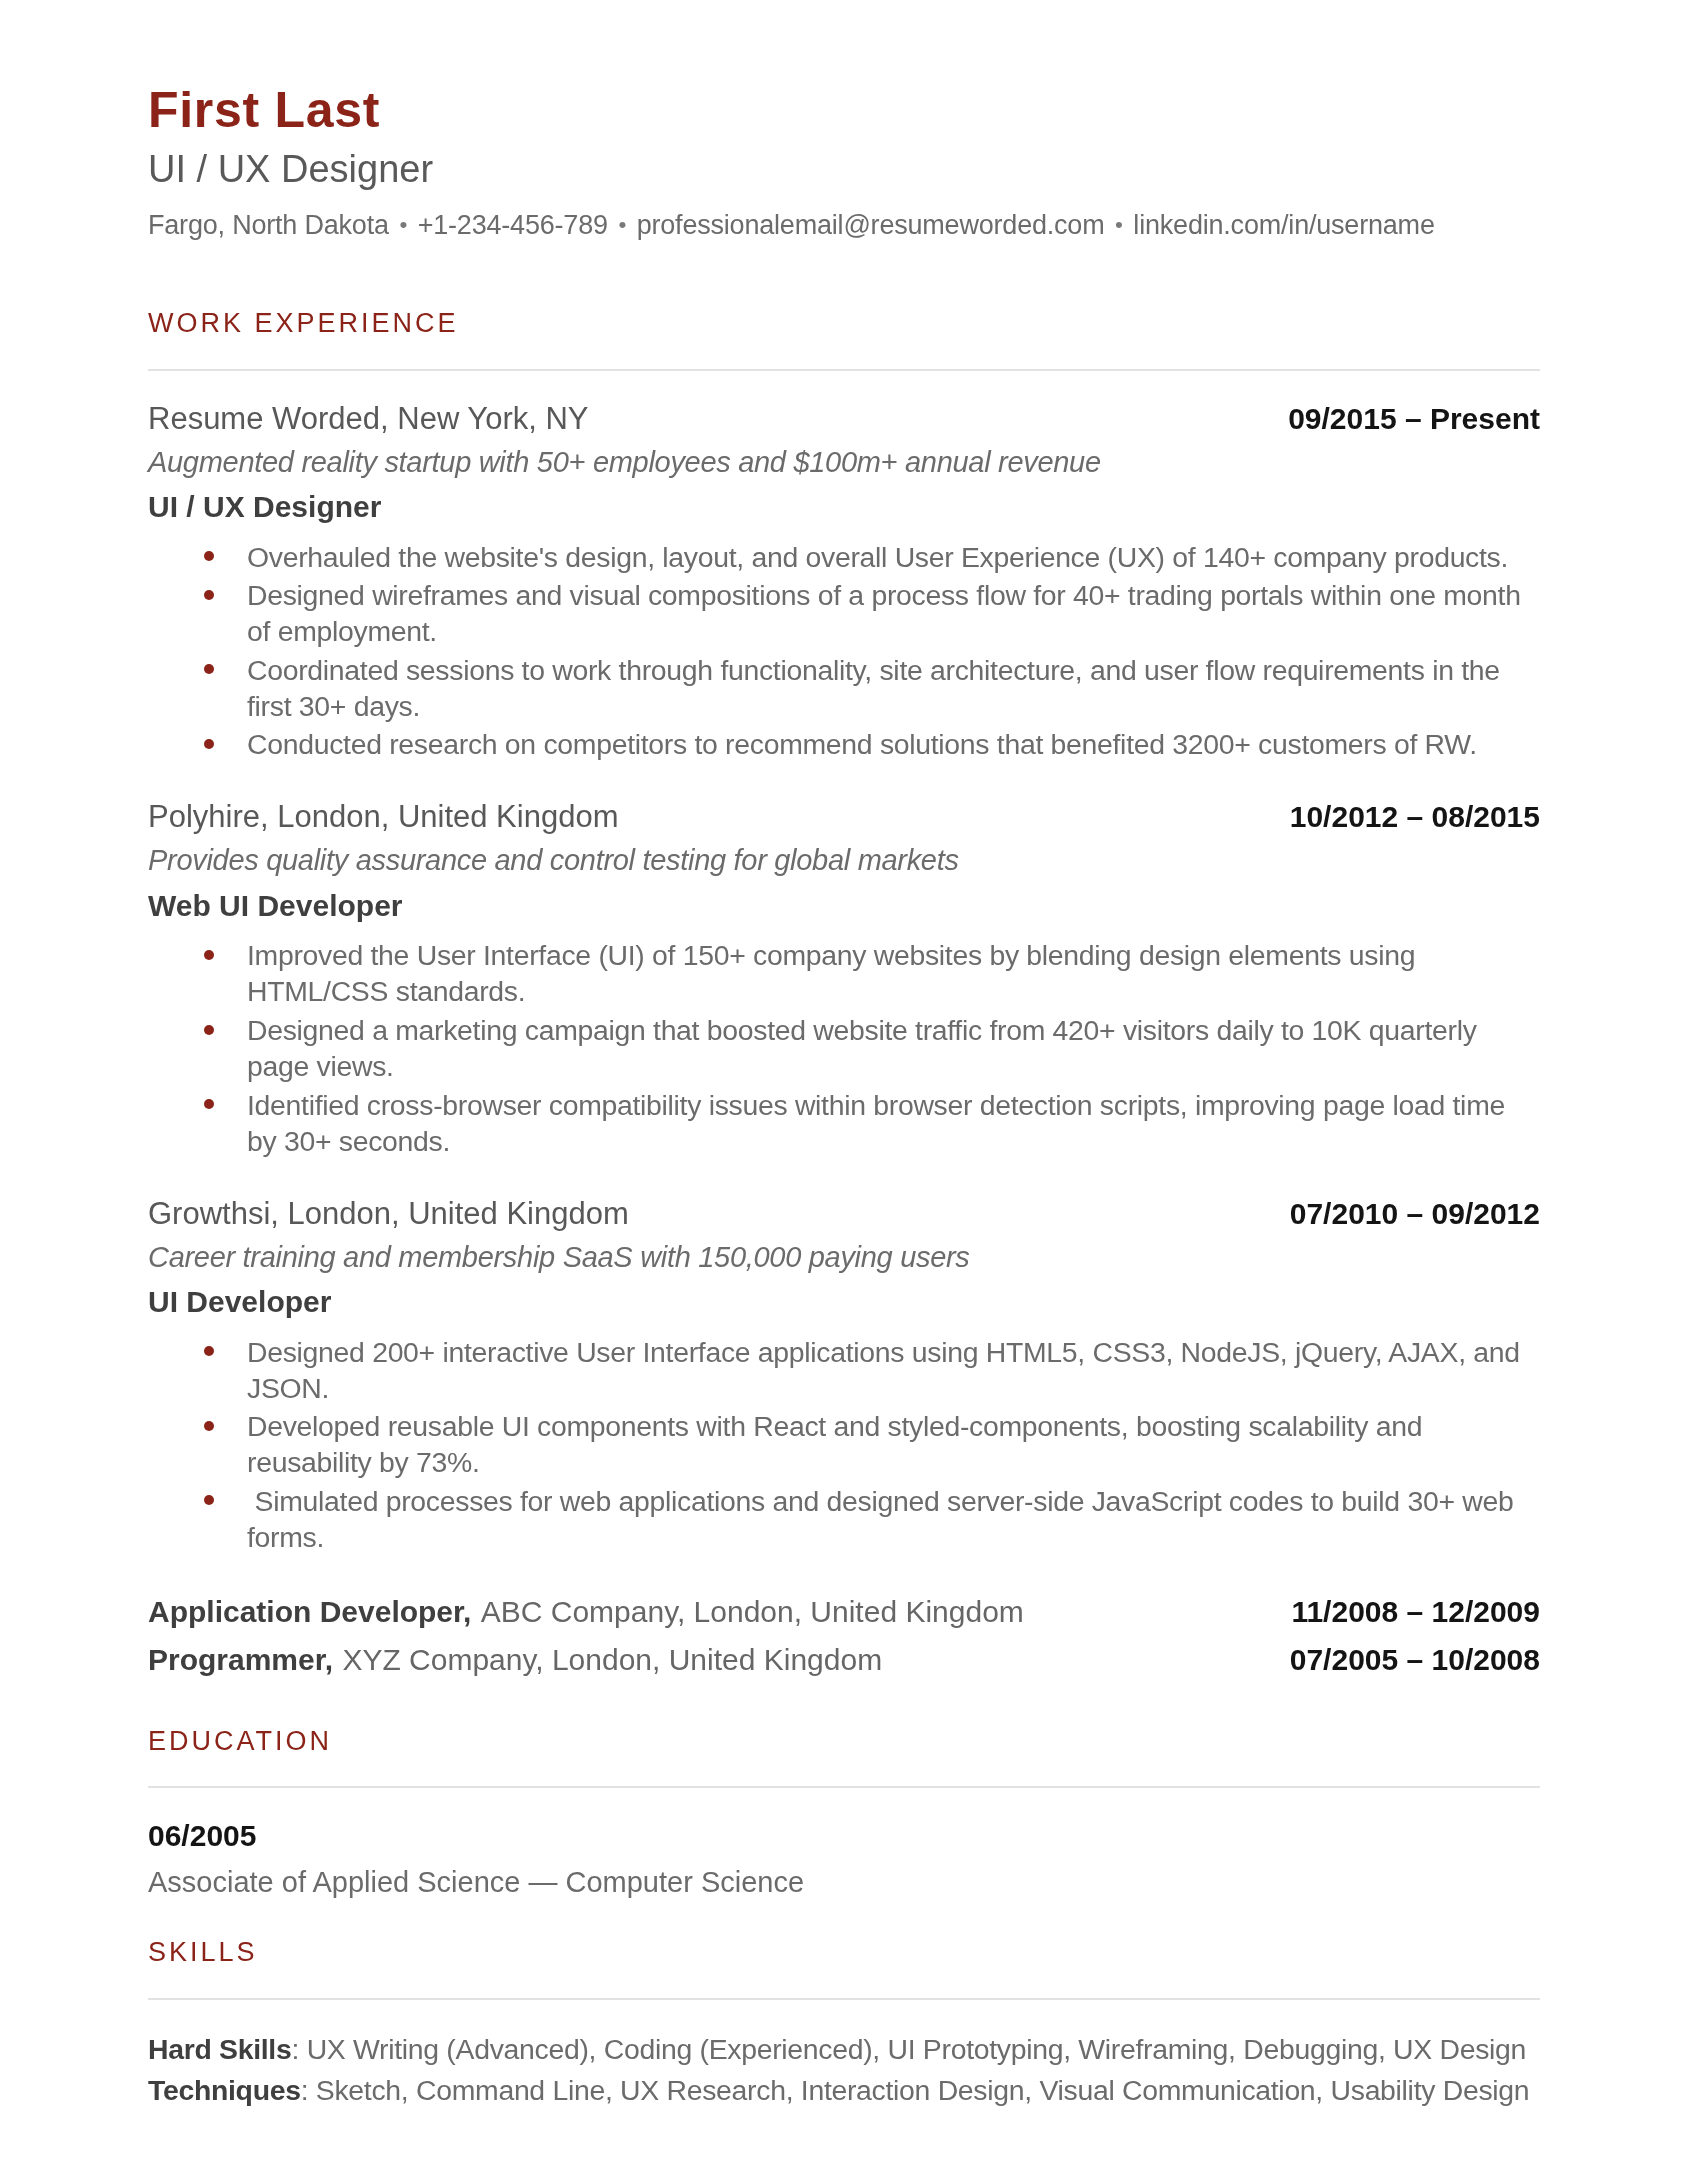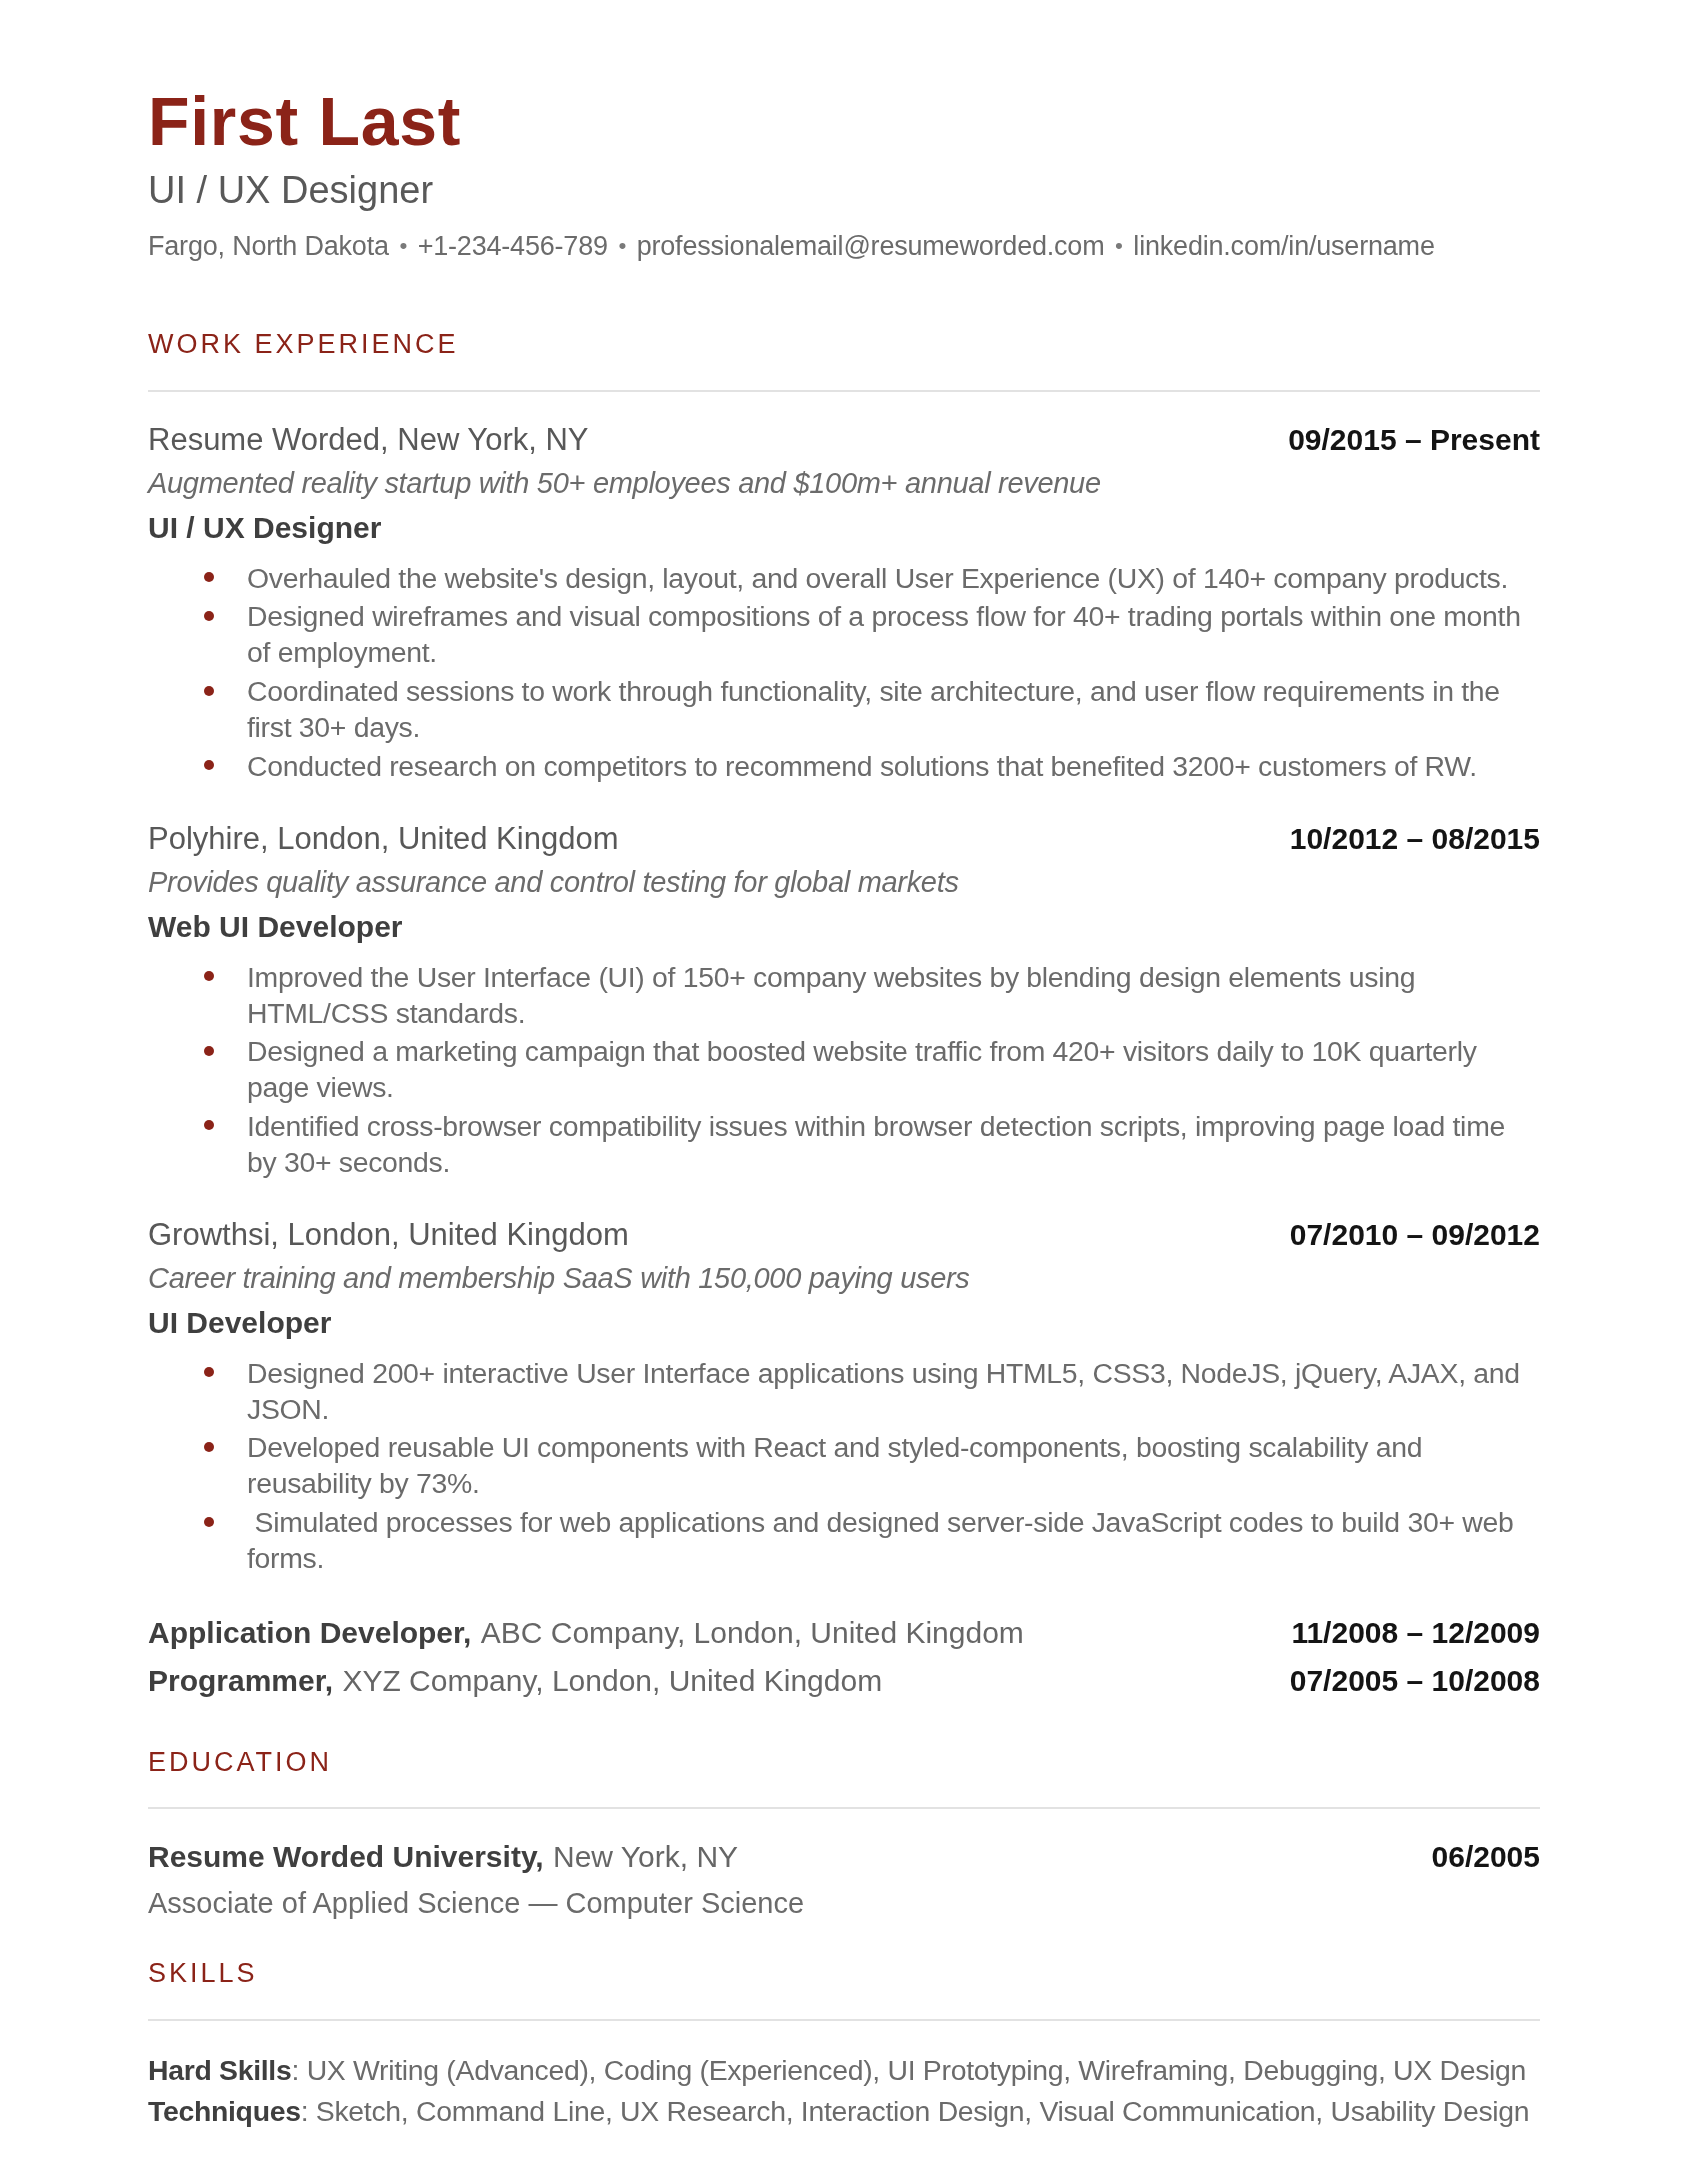--- a/index.html
+++ b/index.html
@@ -13,21 +13,21 @@
   }
   .page {
     position: absolute;
     inset: 0;
     padding: 81px 147px 0 148px;
     background: #ffffff;
   }
 
   
   .name {
-    font-size: 68px;
+    font-size: 50px;
     font-weight: 700;
     color: #8B2318;
     letter-spacing: 0.7px;
     line-height: 1.18;
     margin-bottom: 6.6px;
   }
   .role-title {
     font-size: 38px;
     font-weight: 400;
     color: #595959;
@@ -214,21 +214,20 @@
         <span><span class="pos-role">Programmer,</span><span class="pos-co">XYZ Company, London, United Kingdom</span></span>
         <span class="dates">07/2005 – 10/2008</span>
       </div>
     </div>
   </div>
 
   <div class="edu-section">
     <div class="section-heading">EDUCATION</div>
     <div class="rule"></div>
     <div class="edu-row">
-      <span><span class="edu-school">Resume Worded University,</span><span class="edu-loc">New York, NY</span></span>
       <span class="dates">06/2005</span>
     </div>
     <div class="degree">Associate of Applied Science — Computer Science</div>
   </div>
 
   <div>
     <div class="section-heading">SKILLS</div>
     <div class="rule"></div>
     <div class="skill-row"><span class="skill-label">Hard Skills</span><span>: UX Writing (Advanced), Coding (Experienced), UI Prototyping, Wireframing, Debugging, UX Design</span></div>
     <div class="skill-row"><span class="skill-label">Techniques</span><span>: Sketch, Command Line, UX Research, Interaction Design, Visual Communication, Usability Design</span></div>

